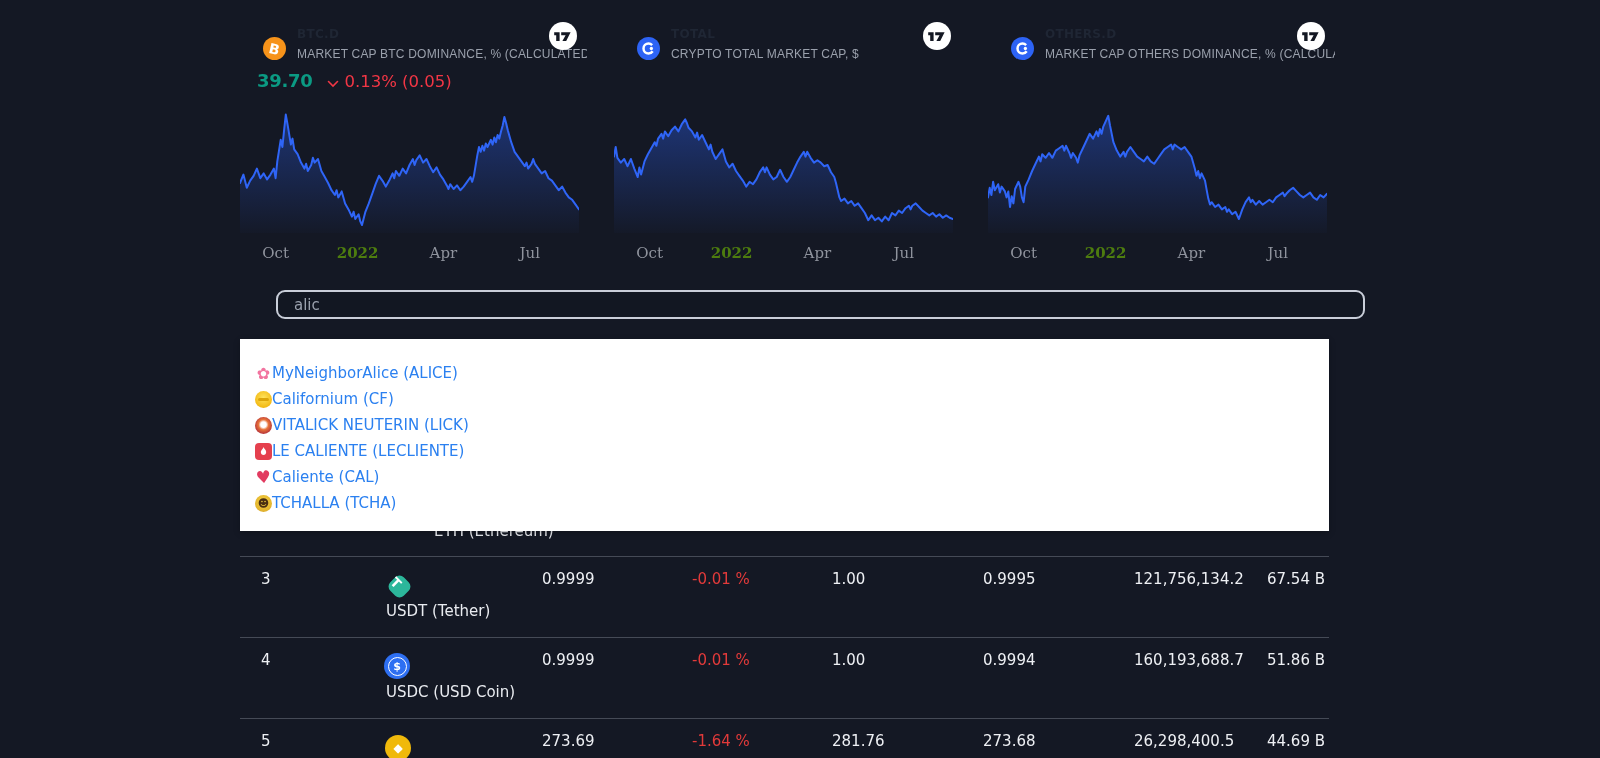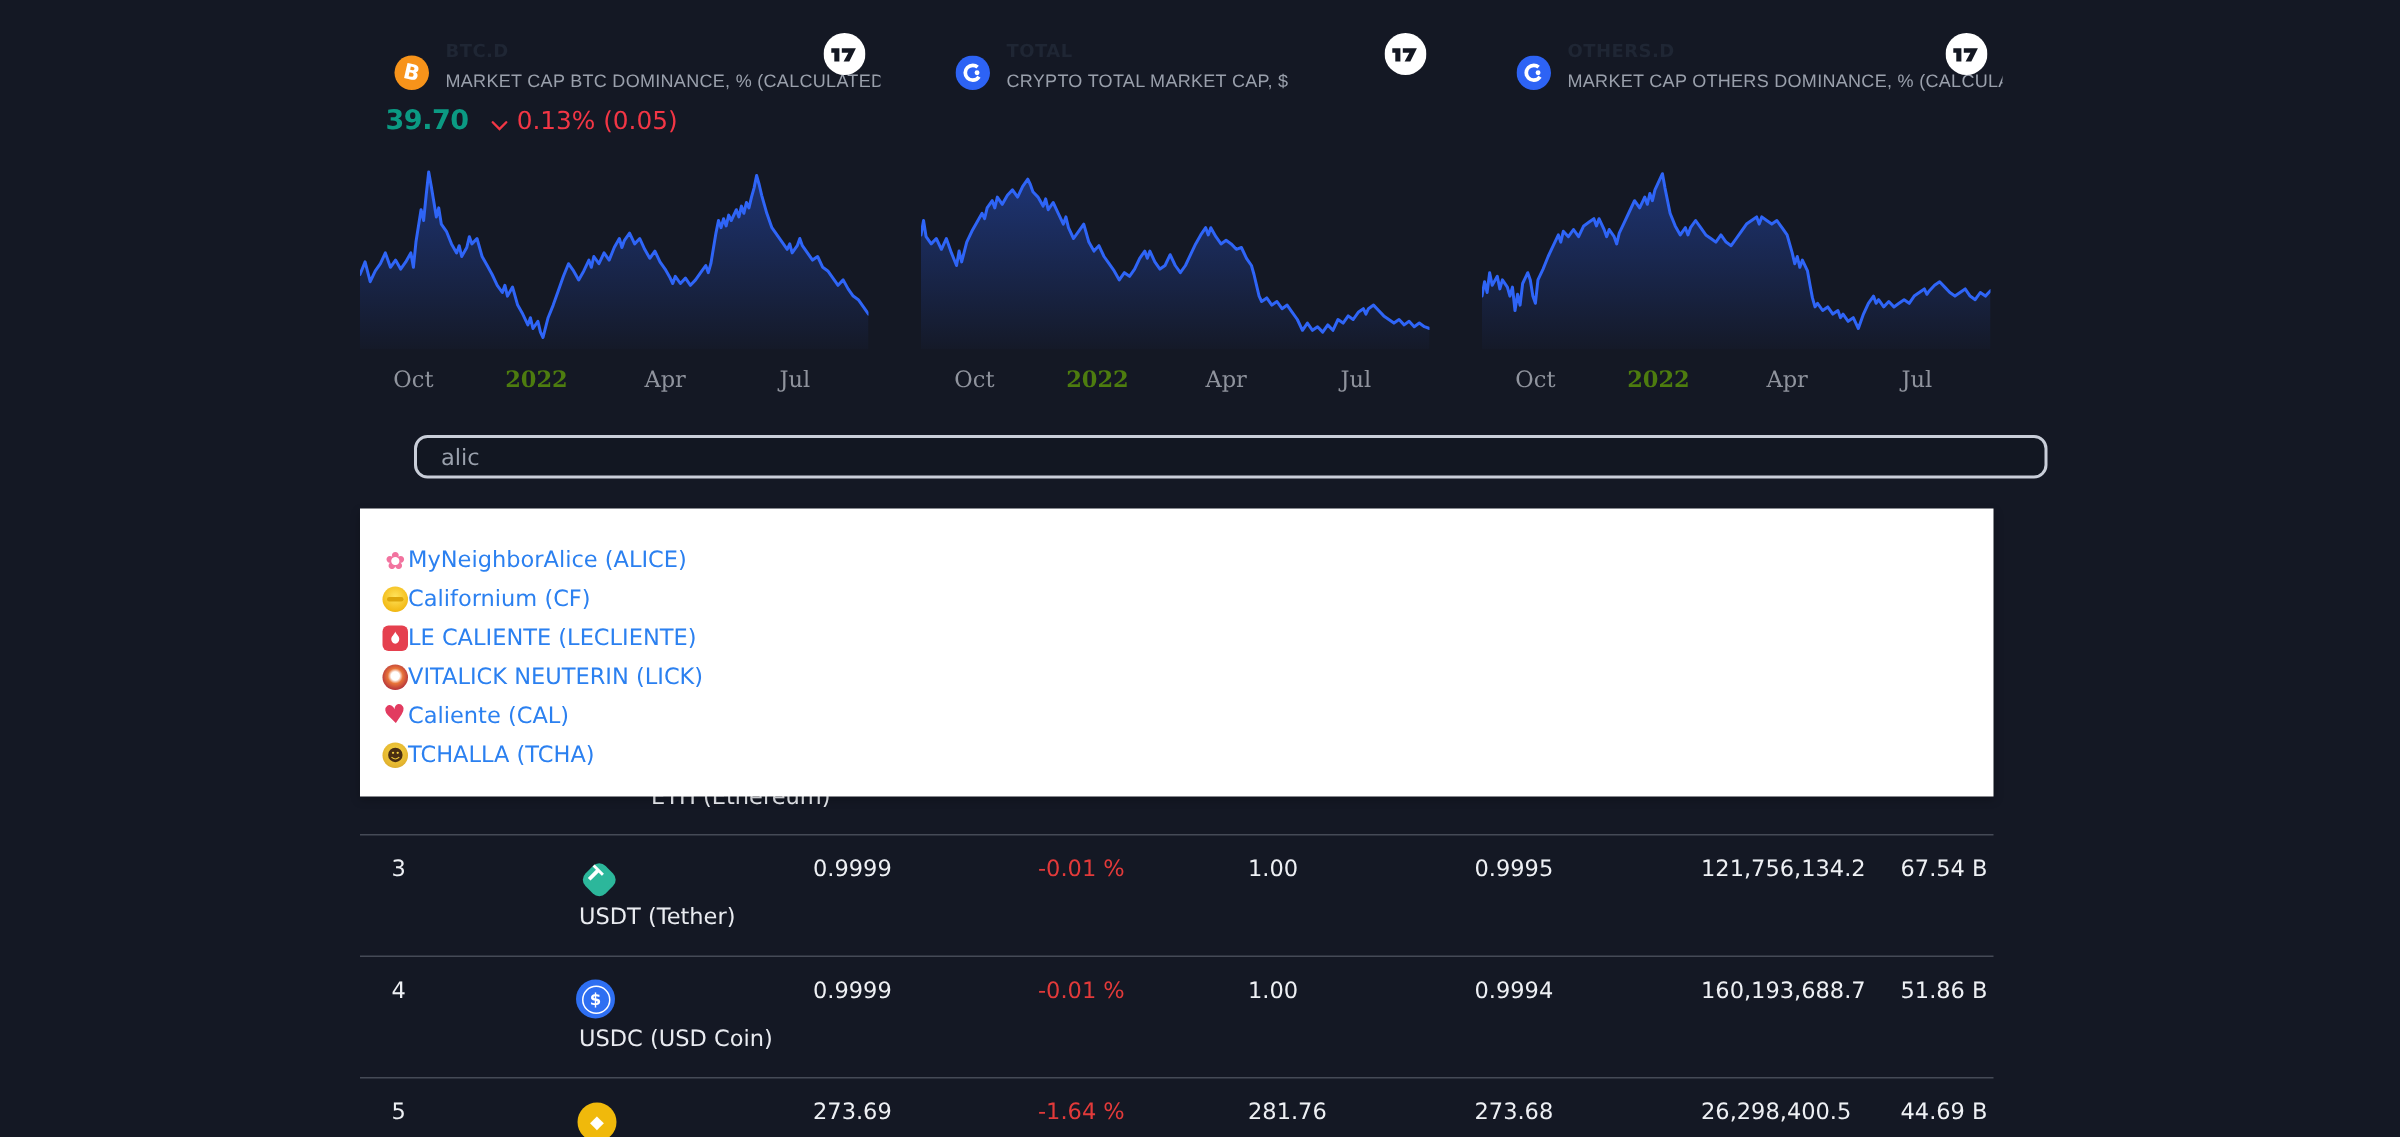--- a/index.html
+++ b/index.html
@@ -228,32 +228,32 @@
       <span class="sg-ic ic-flower">
           <span>✿</span>
         </span>
       <span class="sg-label">MyNeighborAlice (ALICE)</span>
     </div>
     <div class="sg">
       <span class="sg-ic ic-coin"></span>
       <span class="sg-label">Californium (CF)</span>
     </div>
     <div class="sg">
+      <span class="sg-ic ic-fox"></span>
+      <span class="sg-label">VITALICK NEUTERIN (LICK)</span>
+    </div>
+    <div class="sg">
       <span class="sg-ic ic-flame">
         <svg width="13" height="13" viewBox="0 0 17 17">
             <path d="M8.5 2.6 C9.1 5 12 6.2 12 9.2 C12 11.4 10.5 13.2 8.5 13.2 C6.5 13.2 5 11.4 5 9.2 C5 7.4 6.2 6.6 6.9 5.5 C7.6 4.5 8.2 3.8 8.5 2.6 Z" fill="#fff"></path>
           </svg>
       </span>
       <span class="sg-label">LE CALIENTE (LECLIENTE)</span>
     </div>
     <div class="sg">
-      <span class="sg-ic ic-fox"></span>
-      <span class="sg-label">VITALICK NEUTERIN (LICK)</span>
-    </div>
-    <div class="sg">
       <span class="sg-ic ic-heart">
           <span>♥</span>
         </span>
       <span class="sg-label">Caliente (CAL)</span>
     </div>
     <div class="sg">
       <span class="sg-ic ic-mask">
           <span>☻</span>
         </span>
       <span class="sg-label">TCHALLA (TCHA)</span>

